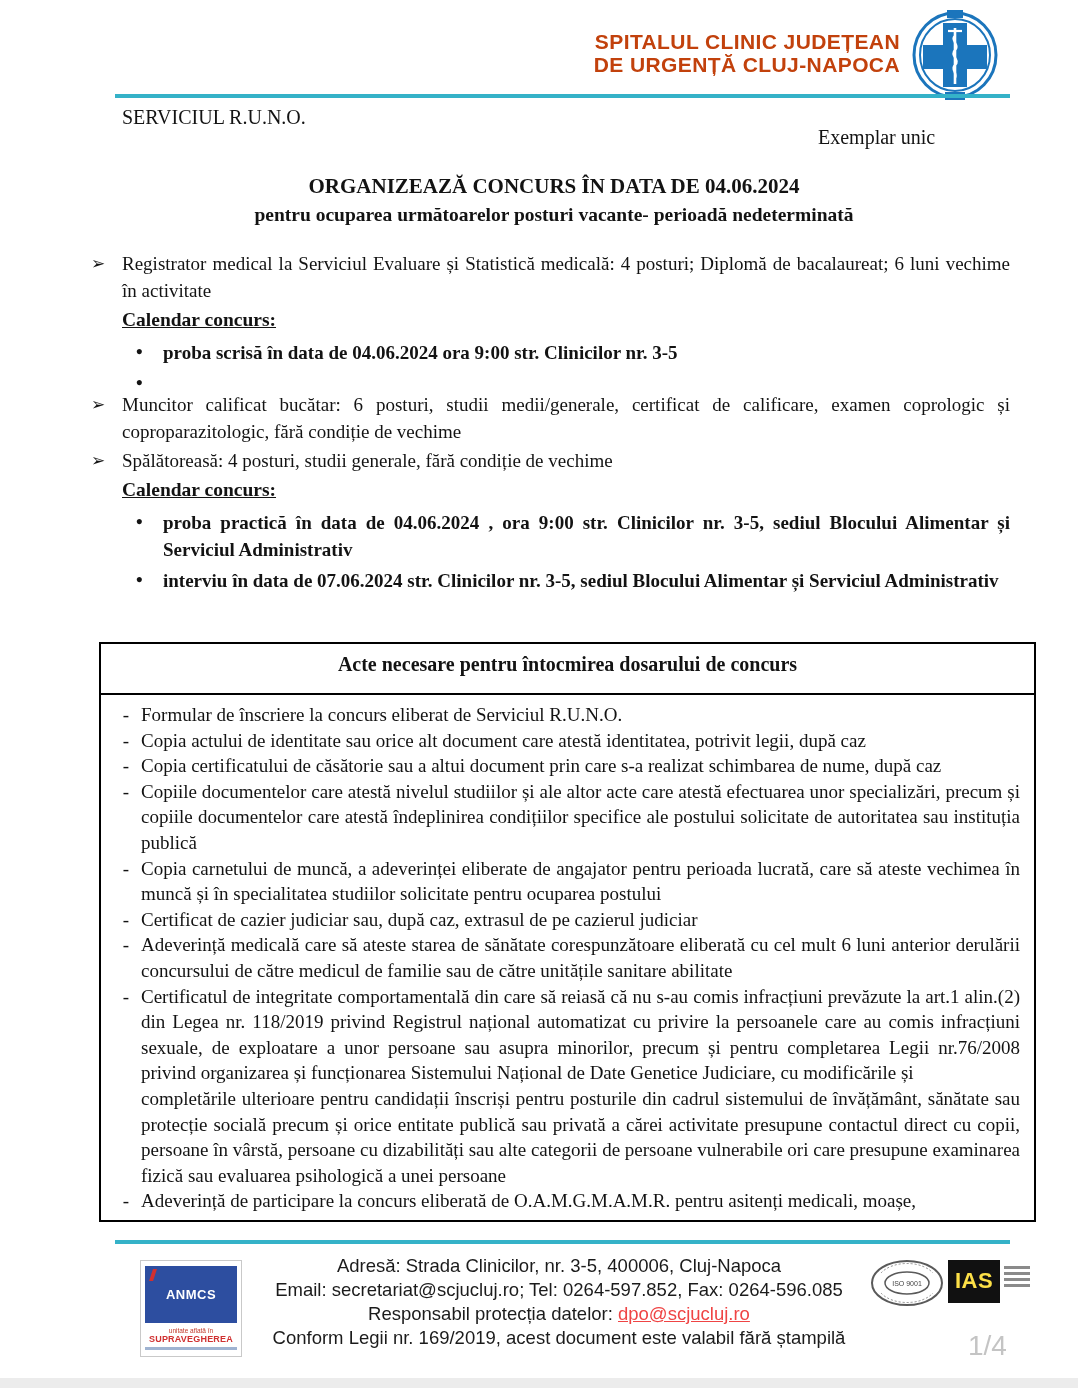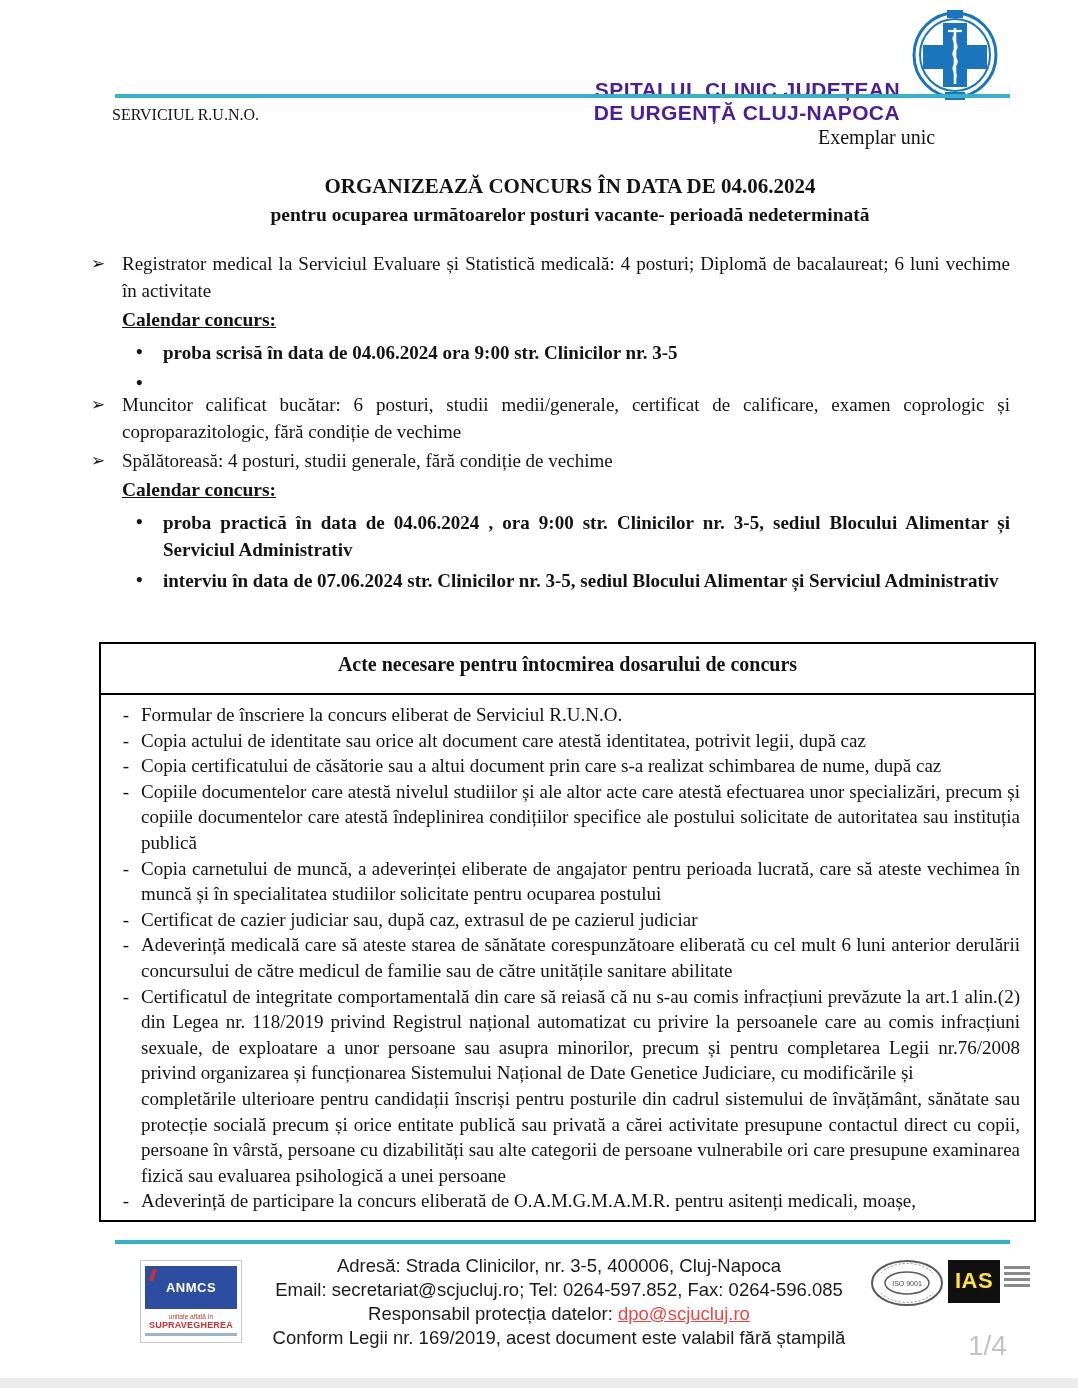--- a/index.html
+++ b/index.html
@@ -6,32 +6,32 @@
   body {
     width:1078px; height:1388px; position:relative; overflow:hidden;
     background:#ffffff; color:#131313;
     font-family:"Liberation Serif", serif;
   }
   .abs { position:absolute; }
 
   
   .brand-text {
     top:30px; left:560px; width:340px; text-align:right;
-    color:#4c1d95; font-family:"Liberation Sans", sans-serif;
-    font-weight:bold; font-size:21px; line-height:23px; letter-spacing:.4px;margin-top:48px;
+    color:#c2410c; font-family:"Liberation Sans", sans-serif;
+    font-weight:bold; font-size:21px; line-height:23px; letter-spacing:.4px;
   }
   .hospital-logo { top:8px; left:903px; }
   .rule { height:4px; background:#35b2c8; left:115px; width:895px; }
   .rule1 { top:94px; }
   .rule2 { top:1240px; }
-  .service-label { top:106px; left:112px; font-size:16px; }
+  .service-label { top:106px; left:122px; font-size:20px; }
   .exemplar { top:106px; left:818px; font-size:20px;margin-top:20px; }
 
   
-  .doc-title { top:174px; left:126px; width:888px; text-align:center; }
+  .doc-title { top:174px; left:110px; width:888px; text-align:center; }
   .doc-title .t1 { font-weight:bold; font-size:21px; }
   .doc-title .t2 { font-weight:bold; font-size:19.5px; margin-top:5px;text-align:center; }
 
   
   .body-col { top:250px; left:122px; width:888px; font-size:19px; }
   .pos-item { position:relative; text-align:justify; line-height:27px; margin-bottom:2px; }
   .pos-item .arrow { position:absolute; left:-31px; top:0px; font-size:17px; }
   .cal-label {
     font-weight:bold; text-decoration:underline; font-size:19.5px;
     line-height:27px; margin:2px 0 6px 0;
@@ -60,21 +60,21 @@
   .footer-center {
     top:1254px; left:239px; width:640px; text-align:center;
     font-family:"Liberation Sans", sans-serif; font-size:18.5px; line-height:24px;
     color:#1b1b1b;
   }
   .dpo-link { color:#ef4444; text-decoration:underline; }
 
   .anmcs { top:1260px; left:140px; width:92px; border:1px solid #c9c9c9; background:#fff;
            padding:5px 4px 6px 4px; text-align:center; font-family:"Liberation Sans", sans-serif; }
   .anmcs-band { background:#2d4ea0; color:#fff; font-weight:bold; font-size:13px;
-                padding:14px 0; position:relative; letter-spacing:.5px; }
+                padding:21px 0; position:relative; letter-spacing:.5px; }
   .anmcs-band .slash { position:absolute; left:6px; top:3px; width:4px; height:12px;
                        background:#d03030; transform:skewX(-18deg); }
   .anmcs-sub1 { color:#c0392b; font-size:6.5px; margin-top:4px; }
   .anmcs-sub2 { color:#d03030; font-weight:bold; font-size:9px; letter-spacing:.2px; }
   .anmcs-bar { height:3px; background:#9fb3d1; margin-top:3px; }
 
   .iso-seal { top:1258px; left:869px; }
   .ias-wrap { top:1260px; left:948px; display:flex; align-items:flex-start; }
   .ias-box { background:#111; color:#fde047; font-family:"Liberation Sans", sans-serif;
              font-weight:bold; font-size:22px; padding:8px 7px 9px 7px; letter-spacing:.5px; }

